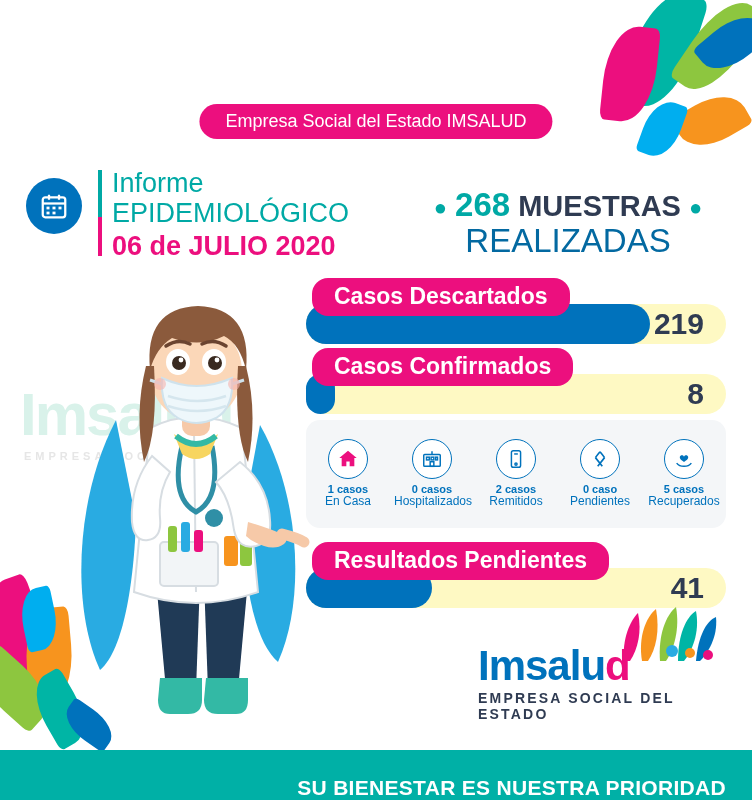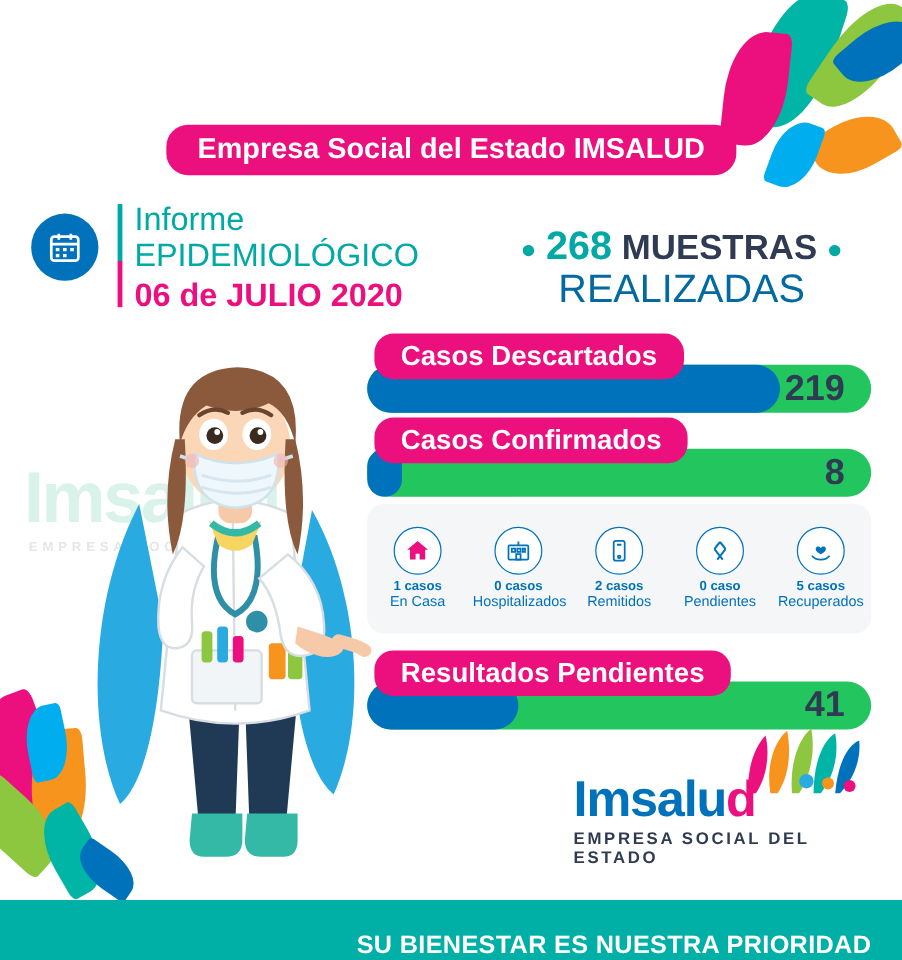--- a/index.html
+++ b/index.html
@@ -39,21 +39,21 @@
   .title {
     position: absolute; top: 36px; left: 0; width: 752px;
     text-align: center;
     font-size: 47px; font-weight: bold; letter-spacing: -0.5px;
     color: #00a9a5;
   }
   .title .dark { color: #2f3b52; }
   .subtitle-pill {
     position: absolute; top: 104px; left: 50%; transform: translateX(-50%);
     background: #ec0f7e; color: #fff;
-    font-size: 24px; font-weight: bold;
+    font-size: 18px; font-weight: normal;
     padding: 7px 26px; border-radius: 18px;
     white-space: nowrap;
   }
 
   
   .cal-icon {
     position: absolute; top: 178px; left: 26px;
     width: 56px; height: 56px; border-radius: 50%;
     background: #0072bc;
     display: flex; align-items: center; justify-content: center;
@@ -86,21 +86,21 @@
     display: inline-block;
     background: #ec0f7e; color: #fff;
     font-size: 23px; font-weight: bold;
     padding: 5px 22px 6px 22px;
     border-radius: 16px;
     margin-left: 6px;
   }
   .bar-track {
     position: relative; margin-top: -12px;
     height: 40px; border-radius: 20px;
-    background: #22c55e;
+    background: #fef9c3;
     display: flex; align-items: center;
   }
   .bar-fill {
     height: 40px; border-radius: 20px;
     background: #0072bc;
   }
   .bar-value {
     position: absolute; right: 22px; top: 50%; transform: translateY(-50%);
     font-size: 30px; font-weight: bold; color: #2f3b52;
   }

